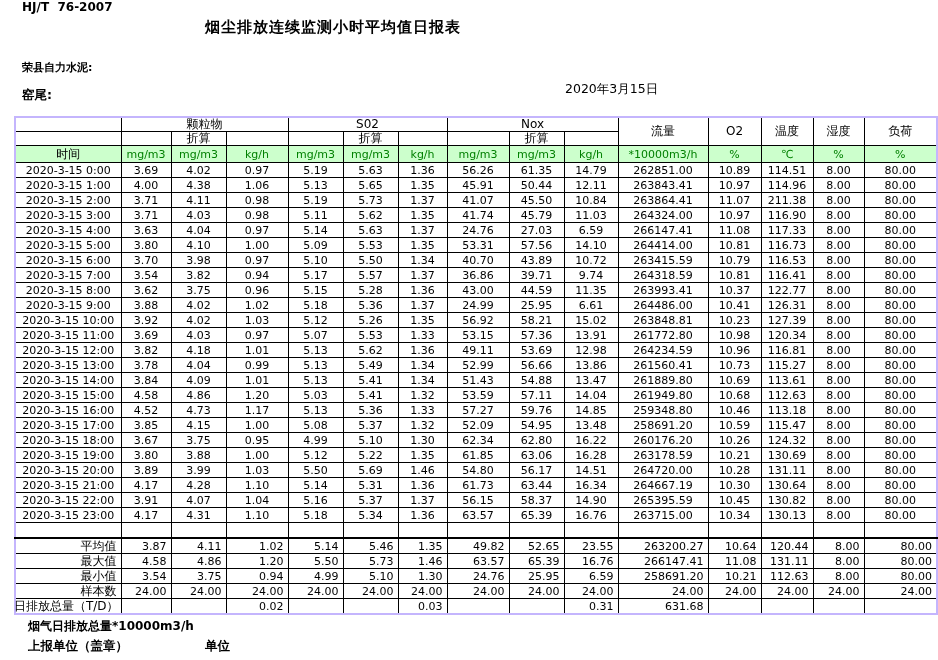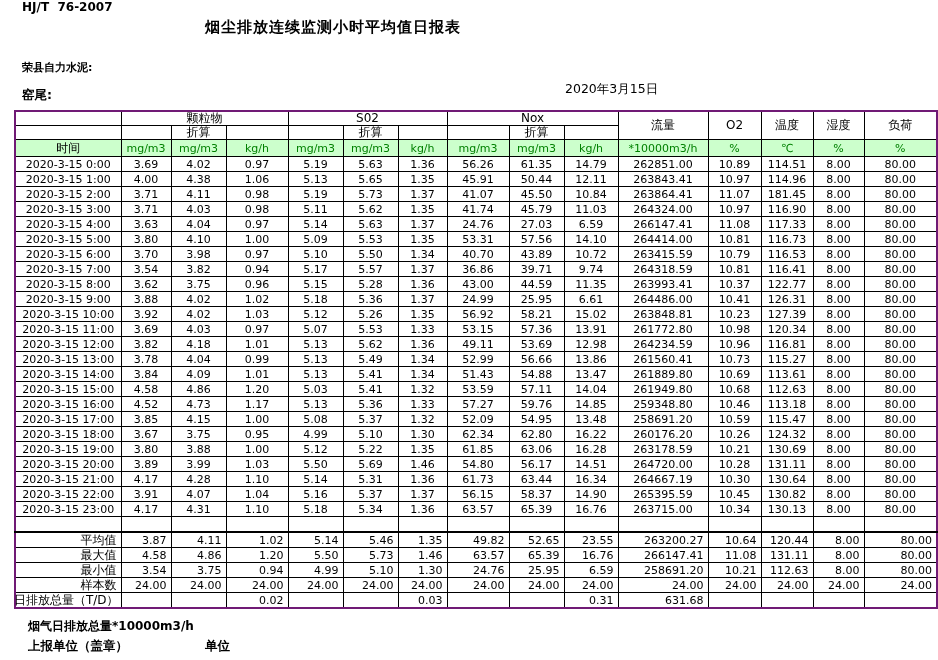--- a/index.html
+++ b/index.html
@@ -12,23 +12,23 @@
   .std-code { left:22px; top:0; font-size:12px; font-weight:bold; }
   .report-title { left:205px; top:18px; font-size:15px; font-weight:bold; letter-spacing:1px; }
   .company { left:22px; top:60px; font-size:11px; font-weight:bold;text-align:right; }
   .location { left:22px; top:79px; font-size:12.5px; font-weight:bold;margin-top:8px; }
   .date { left:565px; top:81px; font-size:12.5px; }
   .foot1 { left:28px; top:618px; font-size:12px; font-weight:bold; }
   .foot2 { left:28px; top:638px; font-size:12.5px; font-weight:bold; }
   .foot3 { left:205px; top:638px; font-size:12.5px; font-weight:bold; }
 
   table.report {
-    position:absolute; left:14px; top:110px;
+    position:absolute; left:14px; top:116px;
     border-collapse: collapse; table-layout: fixed; width:922px;
-    border: 2px solid #701a75;
+    border: 2px solid #c4b5fd;
     font-size: 11px;
   }
   table.report td, table.report th {
     border: 1px solid #000;
     height: 14px; line-height: 13px;
     padding: 0 2px;
     font-weight: normal;
     text-align: center;
     white-space: nowrap;
     overflow: visible;
@@ -154,21 +154,21 @@
         <td class="num">4.11</td>
         <td class="num">0.98</td>
         <td class="num">5.19</td>
         <td class="num">5.73</td>
         <td class="num">1.37</td>
         <td class="num">41.07</td>
         <td class="num">45.50</td>
         <td class="num">10.84</td>
         <td class="num">263864.41</td>
         <td class="num">11.07</td>
-        <td class="num">181.45</td>
+        <td class="num">211.38</td>
         <td class="num">8.00</td>
         <td class="num">80.00</td>
       </tr>
       <tr>
         <td class="time-cell">2020-3-15 3:00</td>
         <td class="num">3.71</td>
         <td class="num">4.03</td>
         <td class="num">0.98</td>
         <td class="num">5.11</td>
         <td class="num">5.62</td>

